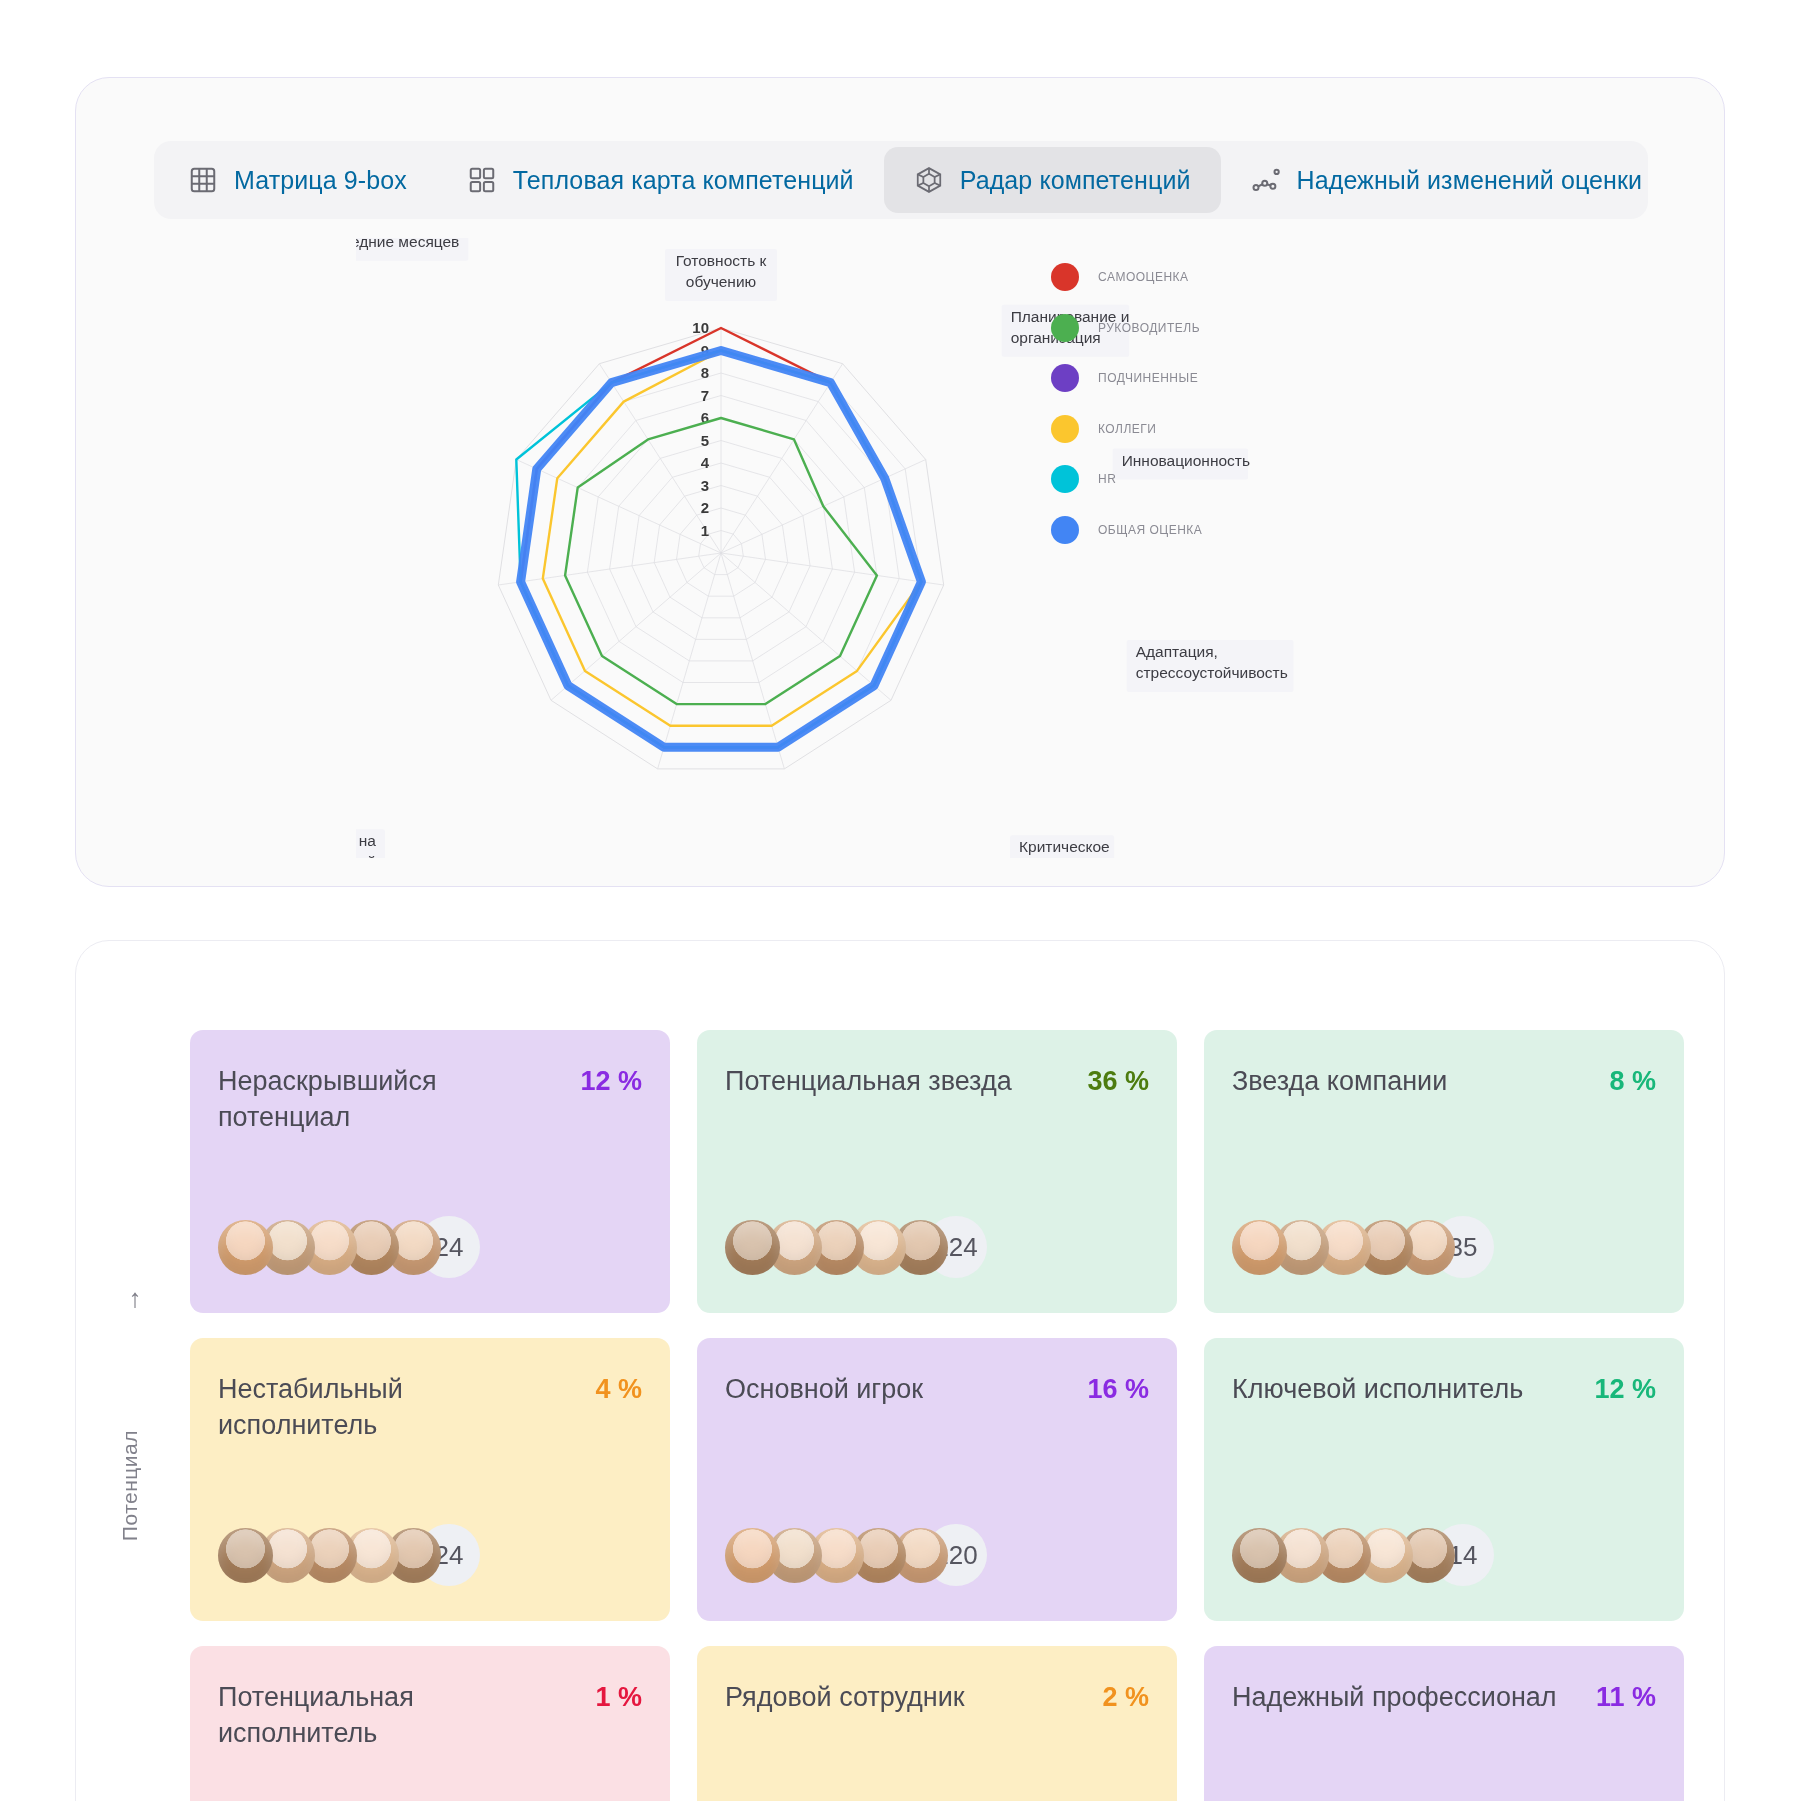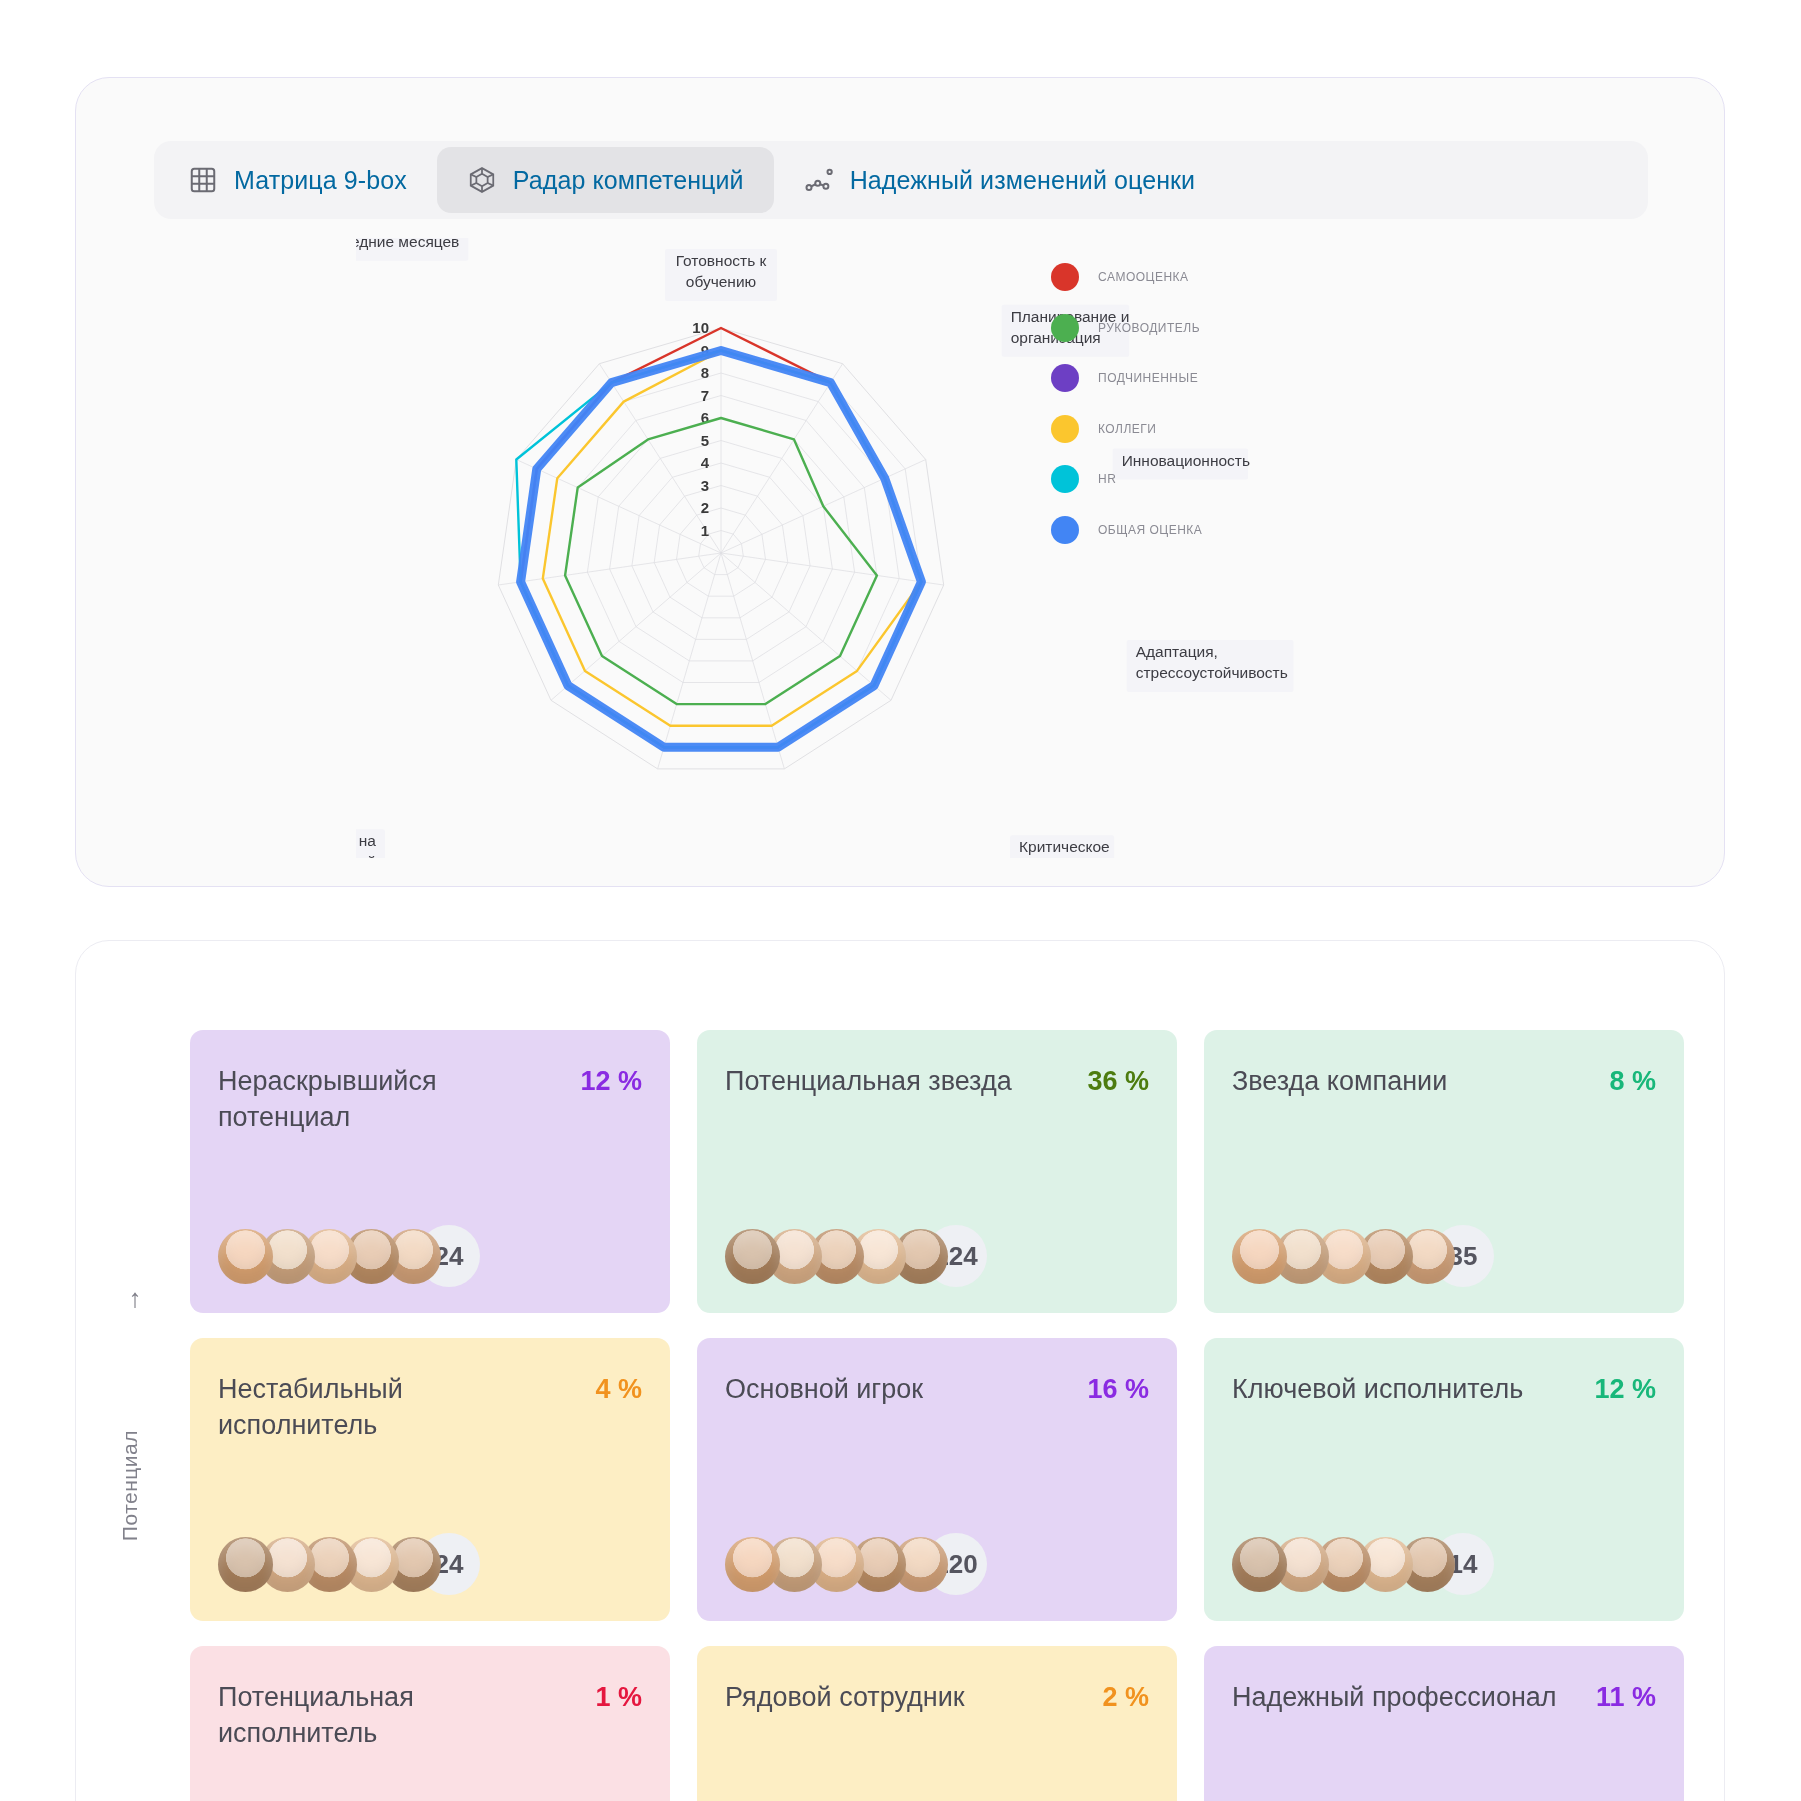--- a/index.html
+++ b/index.html
@@ -153,24 +153,23 @@
     max-width: 330px;
   }
   .cell-pct {
     font-size: 27px;
     font-weight: 700;
     white-space: nowrap;
   }
   .avatars {
     position: absolute;
     left: 28px;
-    bottom: 26px;
+    bottom: 35px;
     display: flex;
     align-items: center;
-    font-weight: bold;
   }
   .ava {
     width: 55px;
     height: 55px;
     border-radius: 50%;
     margin-right: -13px;
     background-size: cover;
     background-position: center 22%;
     flex: 0 0 auto;
     position: relative;
@@ -204,20 +203,31 @@
             <rect x="3" y="3" width="18" height="18" rx="2"></rect>
             <line x1="3" y1="9" x2="21" y2="9"></line>
               <line x1="3" y1="15" x2="21" y2="15"></line>
             <line x1="9" y1="3" x2="9" y2="21"></line>
               <line x1="15" y1="3" x2="15" y2="21"></line>
           </svg>
         </span>
         <span class="tab-label">Матрица 9-box</span>
       </div>
 
+      <div class="tab">
+        <span class="tab-icon">
+          <svg viewBox="0 0 24 24" width="30" height="30" fill="none" stroke="currentColor" stroke-width="1.6">
+            <rect x="3" y="3" width="7.5" height="7.5" rx="1.2"></rect>
+            <rect x="13.5" y="3" width="7.5" height="7.5" rx="1.2"></rect>
+            <rect x="3" y="13.5" width="7.5" height="7.5" rx="1.2"></rect>
+            <rect x="13.5" y="13.5" width="7.5" height="7.5" rx="1.2"></rect>
+          </svg>
+        </span>
+        <span class="tab-label">Тепловая карта компетенций</span>
+      </div>
 
       <div class="tab active">
         <span class="tab-icon">
           <svg viewBox="0 0 24 24" width="30" height="30" fill="none" stroke="currentColor" stroke-width="1.4">
             <polygon points="12,2.5 21,7.5 21,16.5 12,21.5 3,16.5 3,7.5"></polygon>
             <polygon points="12,7 16.5,9.6 16.5,14.4 12,17 7.5,14.4 7.5,9.6"></polygon>
             <line x1="12" y1="2.5" x2="12" y2="7"></line>
               <line x1="21" y1="7.5" x2="16.5" y2="9.6"></line>
             <line x1="21" y1="16.5" x2="16.5" y2="14.4"></line>
               <line x1="12" y1="21.5" x2="12" y2="17"></line>

